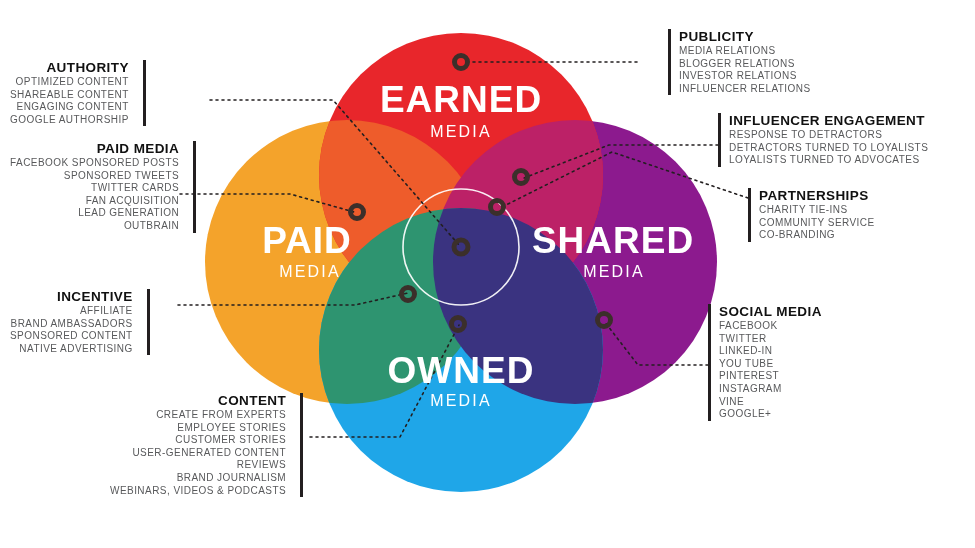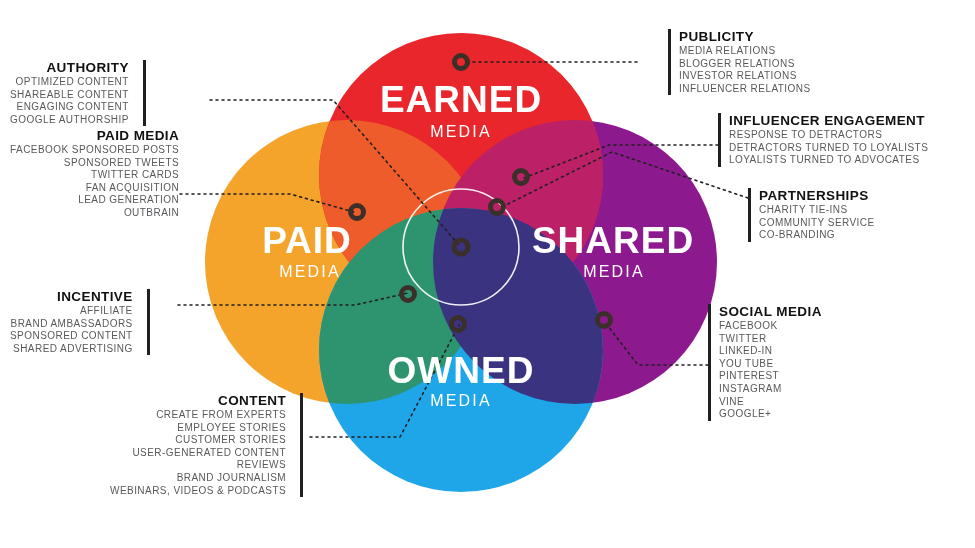--- a/index.html
+++ b/index.html
@@ -120,40 +120,40 @@
     <div class="txt">
       <div class="title">AUTHORITY</div>
       <div class="item">OPTIMIZED CONTENT</div>
       <div class="item">SHAREABLE CONTENT</div>
       <div class="item">ENGAGING CONTENT</div>
       <div class="item">GOOGLE AUTHORSHIP</div>
     </div>
     <div class="bar"></div>
   </div>
 
-  <div class="callout right" style="left:10px;top:128px;flex-direction:column;">
+  <div class="callout right" style="left:10px;top:141px;">
     <div class="txt">
       <div class="title">PAID MEDIA</div>
       <div class="item">FACEBOOK SPONSORED POSTS</div>
       <div class="item">SPONSORED TWEETS</div>
       <div class="item">TWITTER CARDS</div>
       <div class="item">FAN ACQUISITION</div>
       <div class="item">LEAD GENERATION</div>
       <div class="item">OUTBRAIN</div>
     </div>
     <div class="bar"></div>
   </div>
 
   <div class="callout right" style="left:10px;top:289px;">
     <div class="txt">
       <div class="title">INCENTIVE</div>
       <div class="item">AFFILIATE</div>
       <div class="item">BRAND AMBASSADORS</div>
       <div class="item">SPONSORED CONTENT</div>
-      <div class="item">SHARED ADVERTISING</div>
+      <div class="item">NATIVE ADVERTISING</div>
     </div>
     <div class="bar"></div>
   </div>
 
   <div class="callout right" style="left:110px;top:393px;">
     <div class="txt">
       <div class="title">CONTENT</div>
       <div class="item">CREATE FROM EXPERTS</div>
       <div class="item">EMPLOYEE STORIES</div>
       <div class="item">CUSTOMER STORIES</div>

